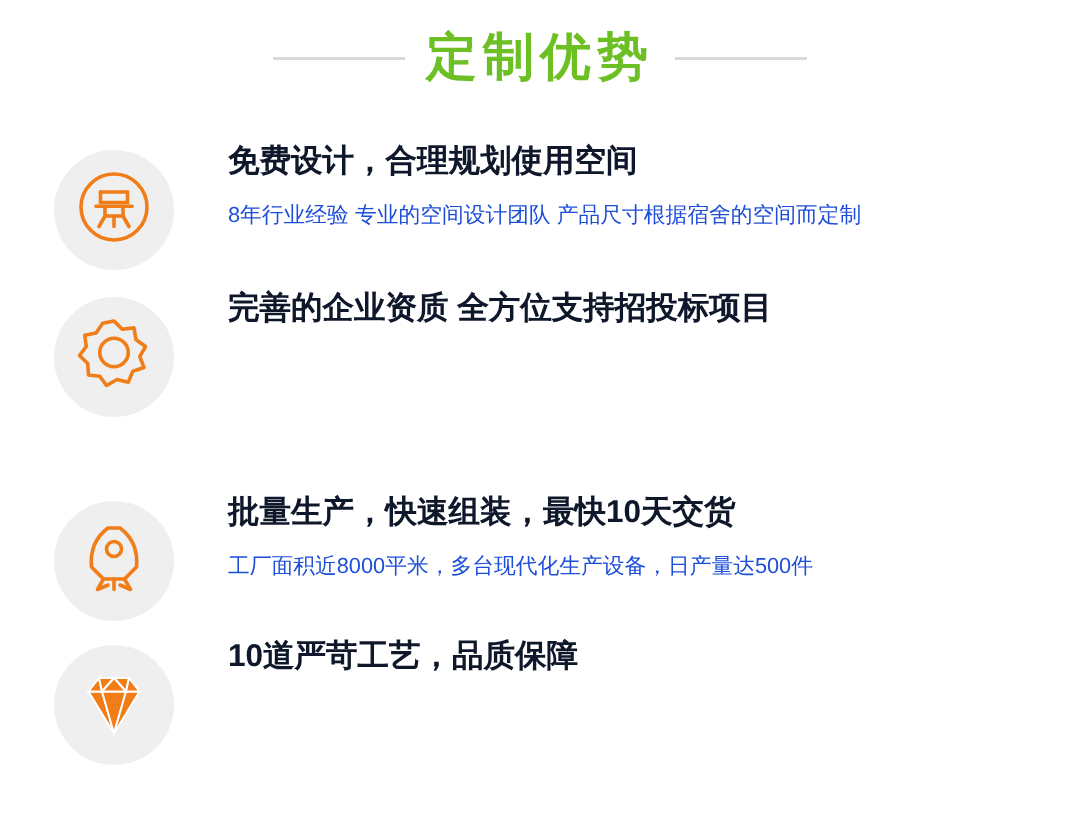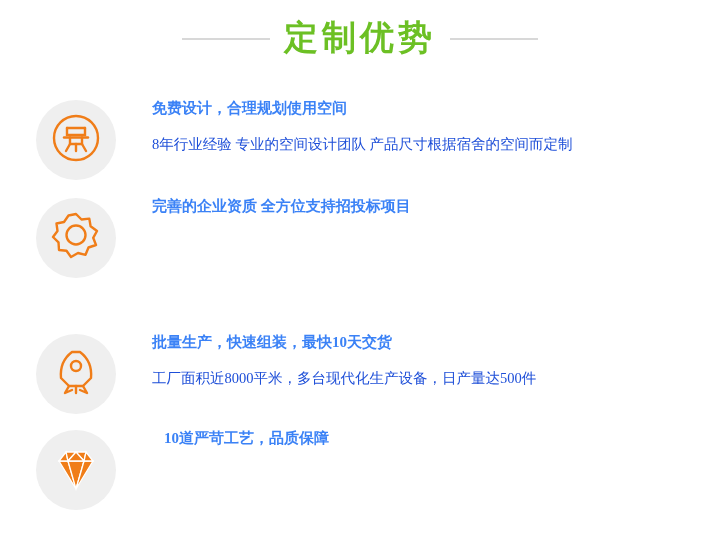--- a/index.html
+++ b/index.html
@@ -10,21 +10,20 @@
     width: 720px;
     height: 554px;
     background: #ffffff;
     font-family: "Liberation Sans", sans-serif;
     overflow: hidden;
   }
   .page {
     position: relative;
     width: 720px;
     height: 554px;
-    font-family: Liberation Serif, serif;
   }
   
   .title-wrap {
     position: relative;
     height: 76px;
     display: flex;
     align-items: center;
     justify-content: center;
   }
   .title-text {
@@ -75,37 +74,37 @@
     background: #efefef;
     display: flex;
     align-items: center;
     justify-content: center;
   }
   .text-cell {
     flex: 1 1 auto;
     padding-right: 40px;
   }
   .head {
-    color: #3b82f6;
-    font-size: 15px;
+    color: #0f172a;
+    font-size: 21px;
     font-weight: bold;
     line-height: 20px;
     margin: 0 0 12px 0;
   }
   .body-text {
     color: #1d4ed8;
     font-size: 14.5px;
     line-height: 28px;
     margin: 0;
   }
   
   #row-1 { top: 14px; }
   #row-2 { top: 112px; justify-content: center; }
   #row-3 { top: 248px; }
-  #row-4 { top: 344px; gap: 12px; }
+  #row-4 { top: 344px; }
 </style>
 </head>
 <body>
 
 <div class="page">
 
   <div class="title-wrap">
     <div class="title-rule"></div>
     <div class="title-text">定制优势</div>
   </div>

